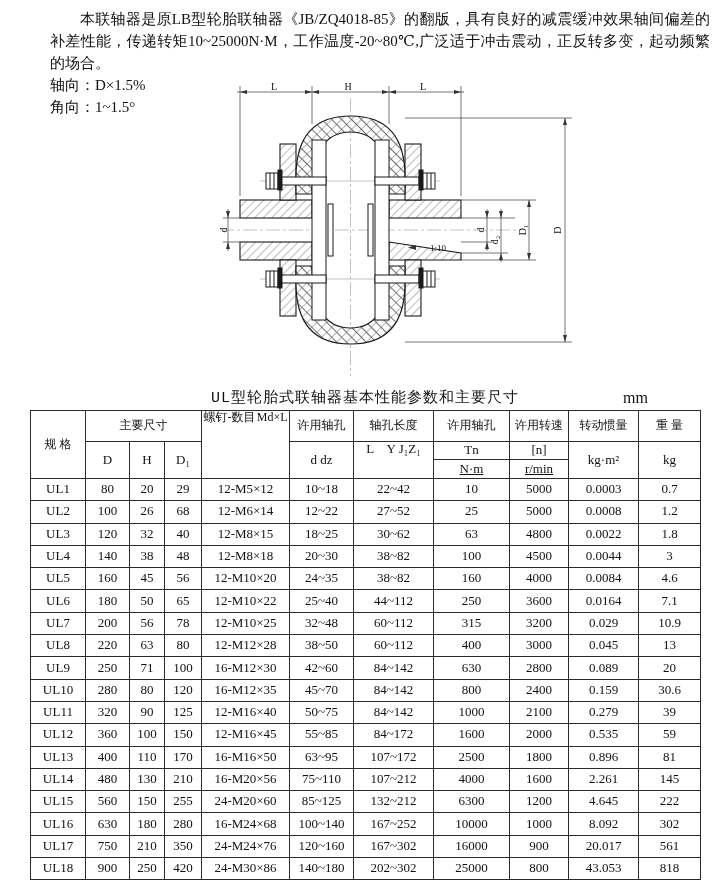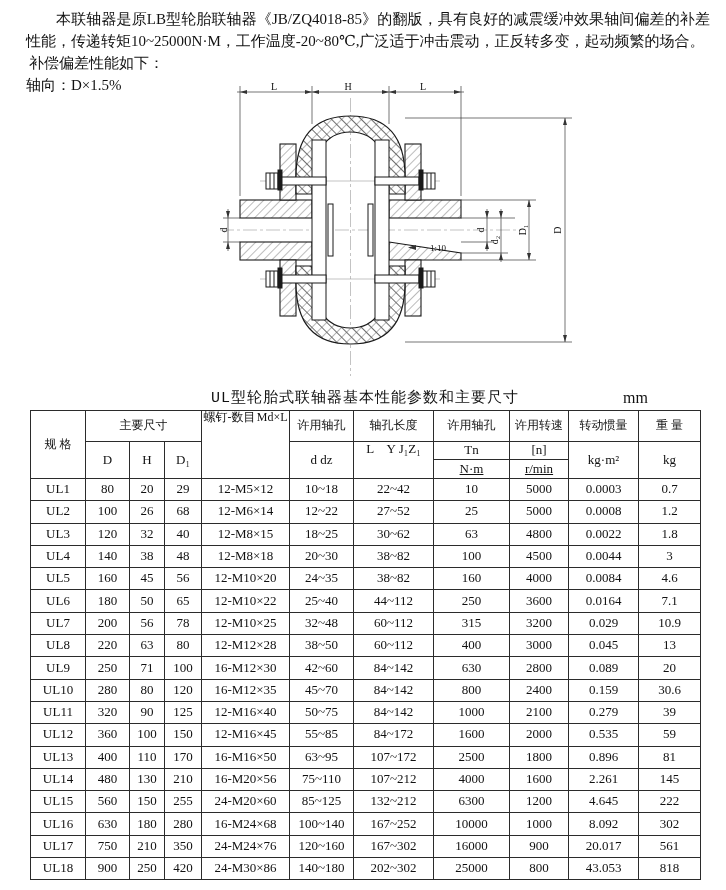--- a/index.html
+++ b/index.html
@@ -1,18 +1,18 @@
 <!DOCTYPE html>
 <html><head>
 <meta charset="utf-8">
 <style>
   html,body{margin:0;padding:0;background:#ffffff;width:726px;height:890px;overflow:hidden;}
   body{font-family:"Liberation Serif","DejaVu Serif",serif;color:#111;}
   .top-section{position:relative;width:726px;height:388px;}
-  .intro{padding:8px 16px 0 26px;font-size:15px;line-height:22px;}
+  .intro{padding:8px 16px 0 50px;font-size:15px;line-height:22px;}
   .intro p{margin:0;}
   .intro .lead{text-indent:2em;text-align:justify;}
   .comp-line{margin:0;}
   .drawing-wrap{position:absolute;left:220px;top:82px;width:502px;height:306px;}
   svg text{font-family:"Liberation Serif","DejaVu Serif",serif;}
   .title-row{position:relative;width:670px;margin:0 0 0 30px;height:22px;font-size:15px;}
   .tbl-title{position:absolute;left:0;right:0;text-align:center;letter-spacing:1px;font-family:Liberation Mono, monospace;}
   .tbl-unit{position:absolute;right:52px;top:1px;font-size:16px;}
   table.spec{border-collapse:collapse;table-layout:fixed;margin-left:30px;width:670px;}
   table.spec th,table.spec td{border:1px solid #2b2b2b;text-align:center;vertical-align:middle;
@@ -23,22 +23,22 @@
   thead tr.r3 th{height:18px;text-decoration:underline;}
   tbody td{height:21.3px;font-size:13px;}
   .stack{display:flex;flex-direction:row;justify-content:space-evenly;height:100%;}
 </style>
 </head>
 <body>
 
 <div class="top-section">
   <div class="intro">
     <p class="lead">本联轴器是原LB型轮胎联轴器《JB/ZQ4018-85》的翻版，具有良好的减震缓冲效果轴间偏差的补差性能，传递转矩10~25000N·M，工作温度-20~80℃,广泛适于冲击震动，正反转多变，起动频繁的场合。</p>
-    <p class="comp-line" style="margin-left:0.2em">补偿偏差性能如下：</p>
     <p class="comp-line">轴向：D×1.5%</p>
+    <p class="comp-line">角向：1~1.5°</p>
   </div>
 
   <div class="drawing-wrap">
     <svg viewBox="0 0 502 306" width="502" height="306">
       <defs>
         <pattern id="hat" width="6" height="6" patternUnits="userSpaceOnUse" patternTransform="rotate(45)">
           <rect width="6" height="6" fill="#ffffff"></rect>
           <line x1="0" y1="0" x2="0" y2="6" stroke="#6a6a6a" stroke-width="0.9"></line>
         </pattern>
         <pattern id="xhat" width="7" height="7" patternUnits="userSpaceOnUse" patternTransform="rotate(45)">

